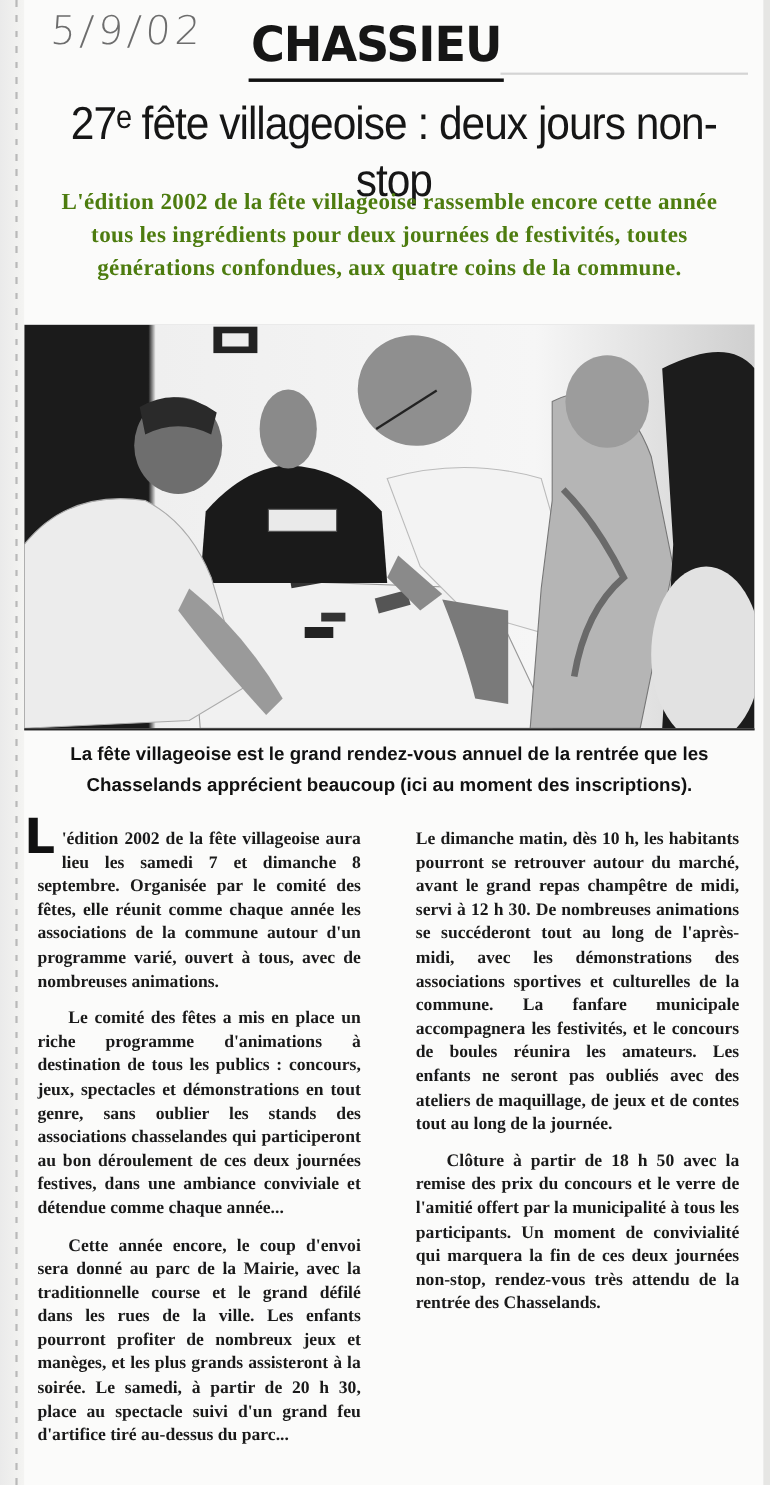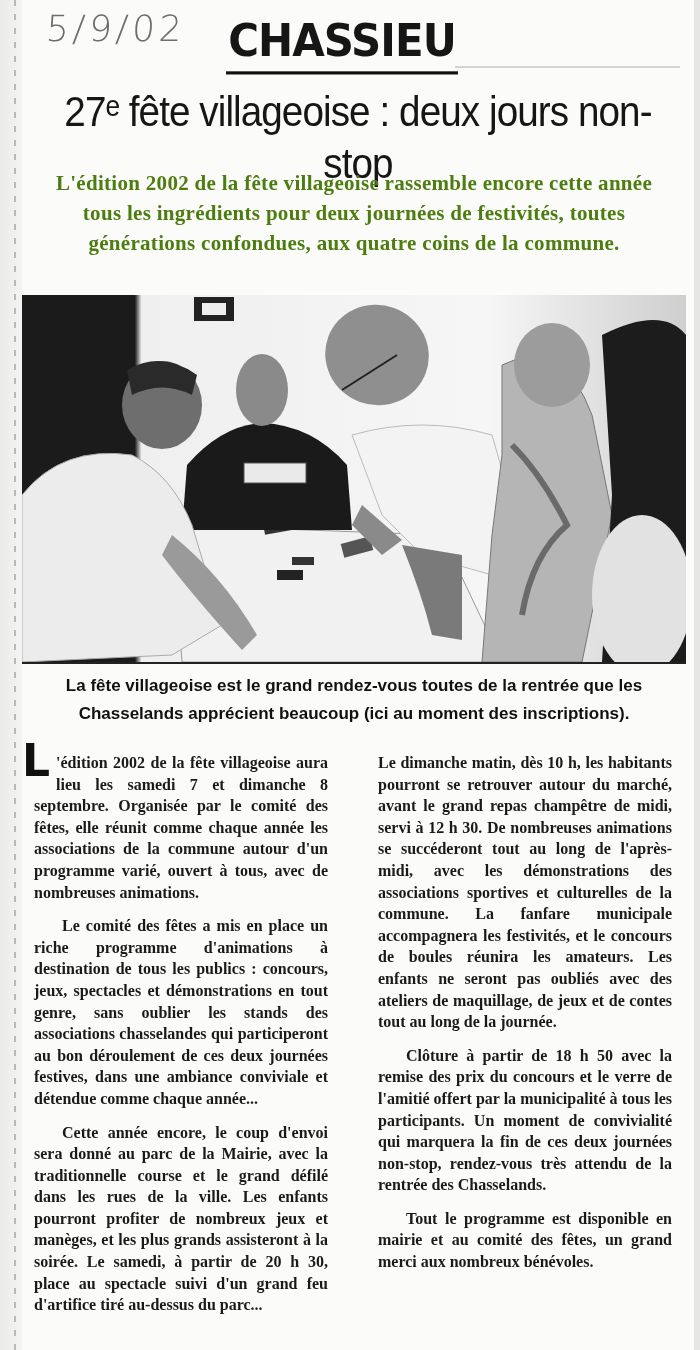--- a/index.html
+++ b/index.html
@@ -79,26 +79,25 @@
 
     <path d="M480,70 Q540,40 570,120 L590,220 L560,367 L460,367 L470,240 L480,160 Z" fill="#b5b5b5" stroke="#777"></path>
     <ellipse cx="530" cy="70" rx="38" ry="42" fill="#9c9c9c"></ellipse>
     <path d="M490,150 Q520,180 545,230 Q510,260 500,320" stroke="#6a6a6a" stroke-width="6" fill="none"></path>
 
     <path d="M580,40 Q640,10 664,40 L664,367 L580,367 L590,200 Z" fill="#1c1c1c"></path>
     <ellipse cx="620" cy="300" rx="50" ry="80" fill="#e2e2e2"></ellipse>
   </svg>
 </div>
 
-<div class="caption">La fête villageoise est le grand rendez-vous toutes de la rentrée que les Chasselands apprécient beaucoup (ici au moment des inscriptions).</div>
+<div class="caption">La fête villageoise est le grand rendez-vous annuel de la rentrée que les Chasselands apprécient beaucoup (ici au moment des inscriptions).</div>
 
 <div class="col col-left">
   <span class="dropcap">L</span>
   <p class="first">'édition 2002 de la fête villageoise aura lieu les samedi 7 et dimanche 8 septembre. Organisée par le comité des fêtes, elle réunit comme chaque année les associations de la commune autour d'un programme varié, ouvert à tous, avec de nombreuses animations.</p>
   <p>Le comité des fêtes a mis en place un riche programme d'animations à destination de tous les publics : concours, jeux, spectacles et démonstrations en tout genre, sans oublier les stands des associations chasselandes qui participeront au bon déroulement de ces deux journées festives, dans une ambiance conviviale et détendue comme chaque année...</p>
   <p>Cette année encore, le coup d'envoi sera donné au parc de la Mairie, avec la traditionnelle course et le grand défilé dans les rues de la ville. Les enfants pourront profiter de nombreux jeux et manèges, et les plus grands assisteront à la soirée. Le samedi, à partir de 20 h 30, place au spectacle suivi d'un grand feu d'artifice tiré au-dessus du parc...</p>
 </div>
 
 <div class="col col-right">
   <p class="first">Le dimanche matin, dès 10 h, les habitants pourront se retrouver autour du marché, avant le grand repas champêtre de midi, servi à 12 h 30. De nombreuses animations se succéderont tout au long de l'après-midi, avec les démonstrations des associations sportives et culturelles de la commune. La fanfare municipale accompagnera les festivités, et le concours de boules réunira les amateurs. Les enfants ne seront pas oubliés avec des ateliers de maquillage, de jeux et de contes tout au long de la journée.</p>
   <p>Clôture à partir de 18 h 50 avec la remise des prix du concours et le verre de l'amitié offert par la municipalité à tous les participants. Un moment de convivialité qui marquera la fin de ces deux journées non-stop, rendez-vous très attendu de la rentrée des Chasselands.</p>
-  <p>Tout le programme est disponible en mairie et au comité des fêtes, un grand merci aux nombreux bénévoles.</p>
 </div>
 
 </body></html>

